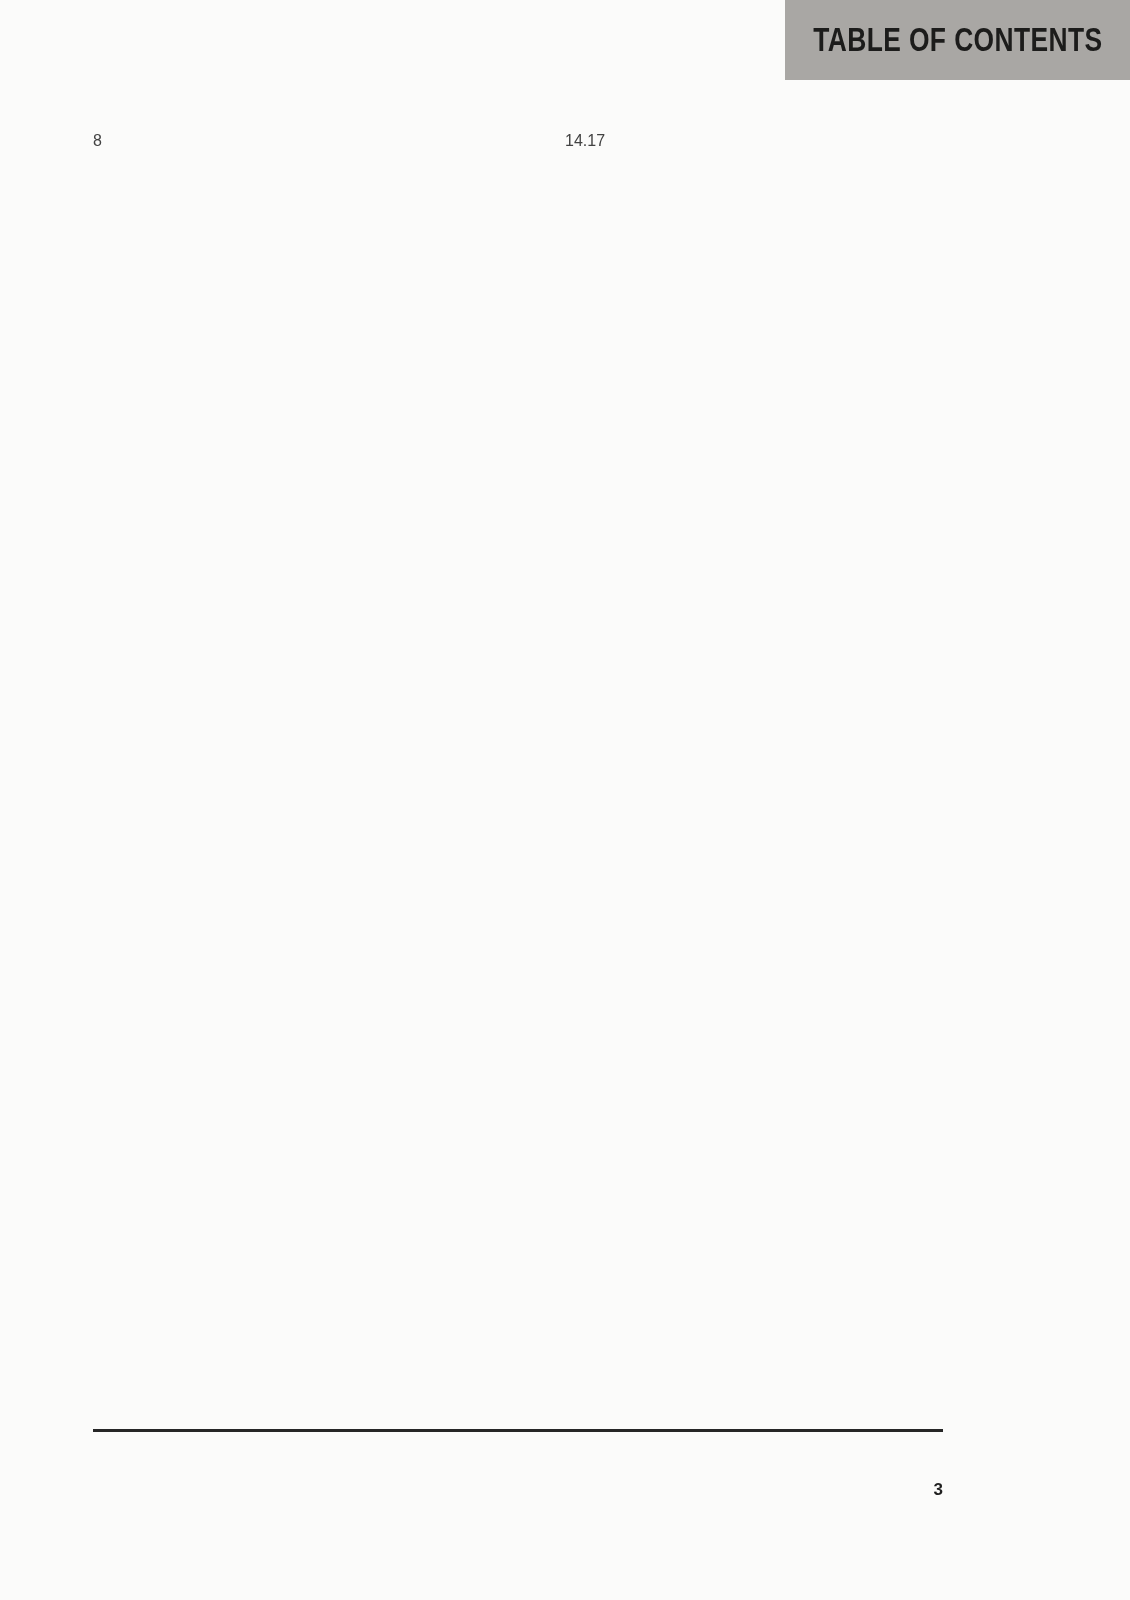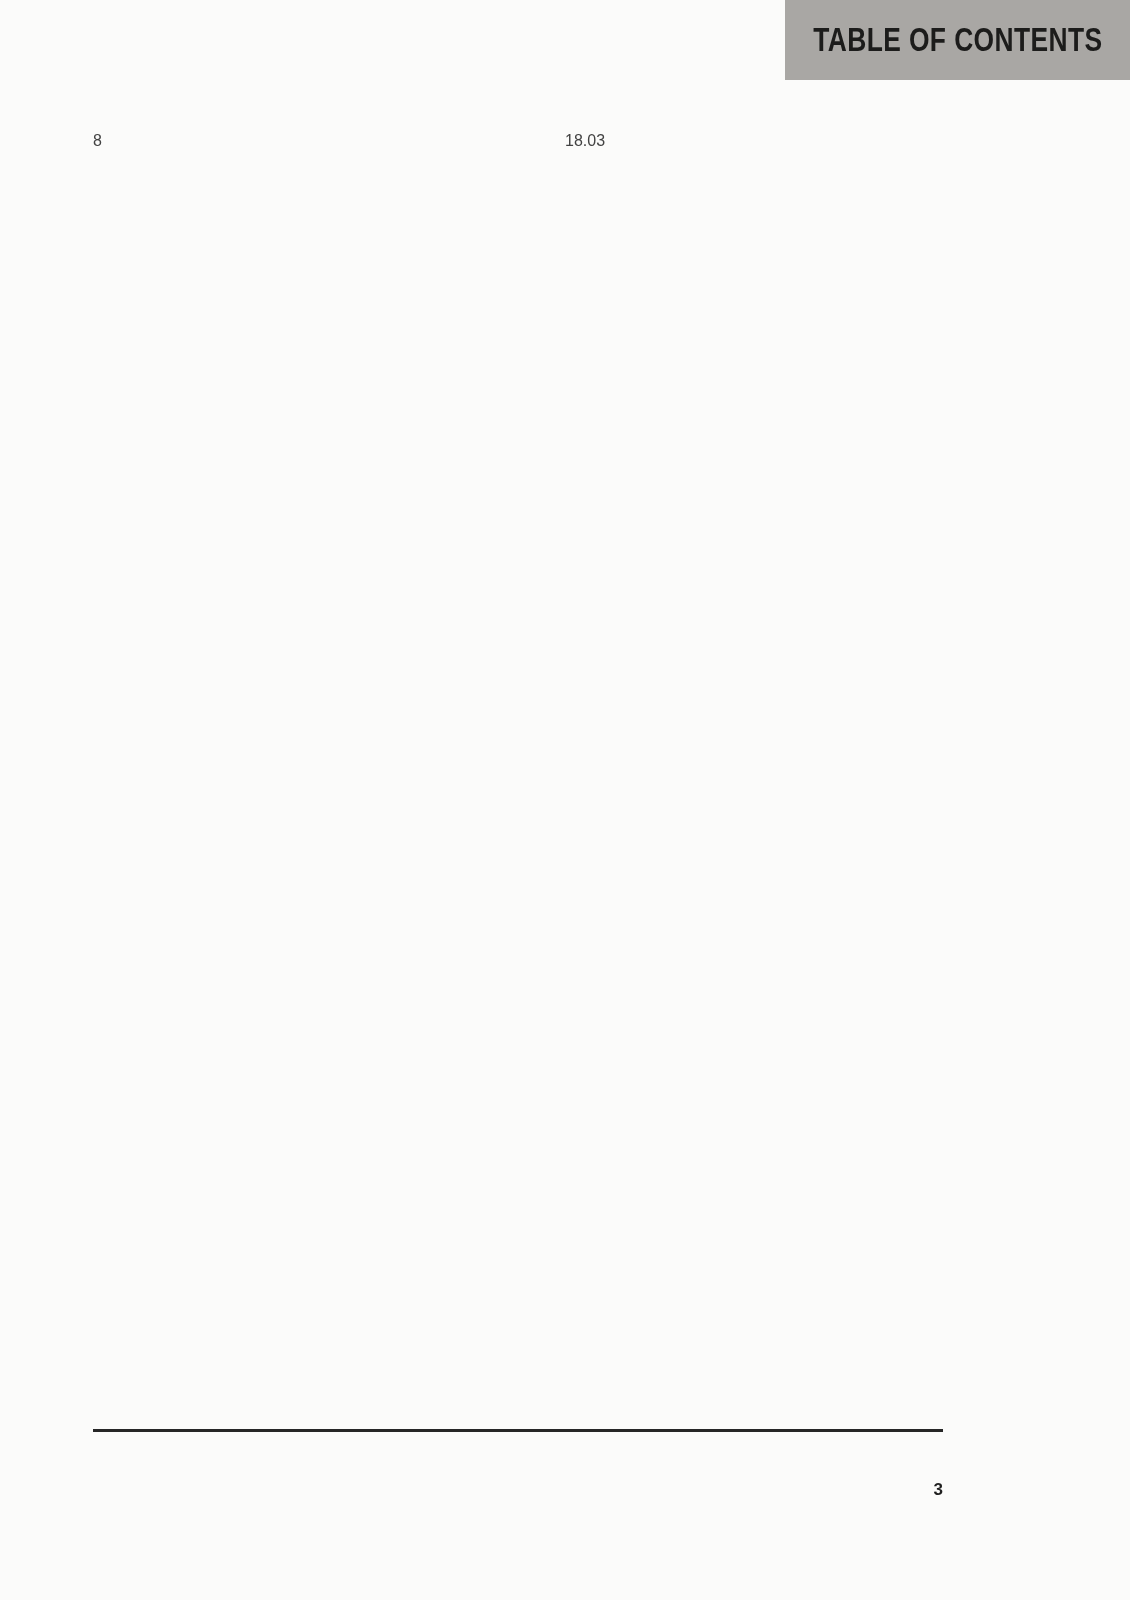--- a/index.html
+++ b/index.html
@@ -55,21 +55,21 @@
   </div>
 
   <div class="col col-0">
       <div class="entry section">
         <span class="num">8</span>
         <span class="page">37</span>
       </div>
     </div>
   <div class="col col-1">
       <div class="entry item">
-        <span class="num">18.03</span>
+        <span class="num">14.17</span>
         <span class="page">58</span>
       </div>
     </div>
 
   <div class="rule"></div>
   <div class="footer-page">3</div>
 
 </div>
 
 </body></html>

